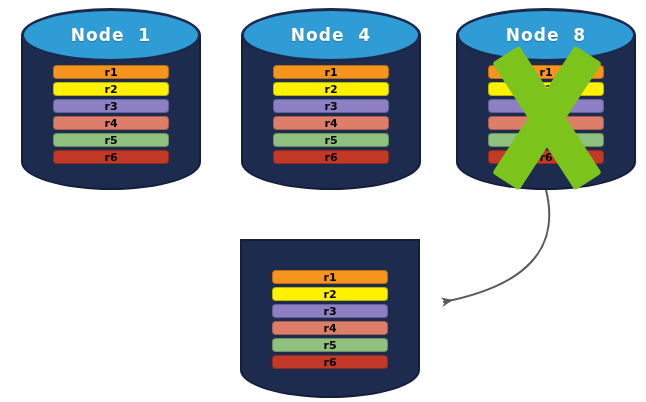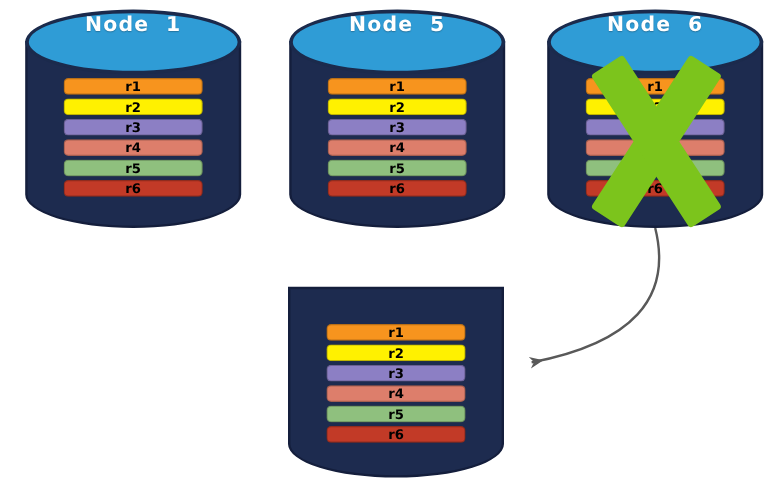--- a/index.html
+++ b/index.html
@@ -15,21 +15,21 @@
 
   .cyl-body {
     position:absolute; left:0; right:0; top:26px; bottom:0;
     border-radius:0 0 90px 90px / 0 0 28px 28px;
     border:2px solid #141e3c; box-sizing:border-box;
   }
   .cyl-top {
     position:absolute; left:0; right:0; top:0; height:54px;
     border-radius:50%;
     border:3px solid #1b2a4c; box-sizing:border-box;
-    display:flex; align-items:flex-start; justify-content:center;
+    display:flex; align-items:center; justify-content:center;
     z-index:2;
   }
   .node-title {
     color:#ffffff; font-weight:bold; font-size:17px;
     letter-spacing:1px; word-spacing:7px;
     text-shadow:0 1px 1px rgba(0,0,0,0.25);
   }
   .rows {
     position:absolute; left:32px; right:32px; top:57px;
     display:flex; flex-direction:column; gap:3px; z-index:3;
@@ -71,36 +71,36 @@
       <div class="row" style="background-color: rgb(140, 127, 196);">r3</div>
       <div class="row" style="background-color: rgb(221, 126, 107);">r4</div>
       <div class="row" style="background-color: rgb(143, 192, 126);">r5</div>
       <div class="row" style="background-color: rgb(194, 58, 39);">r6</div>
     </div>
   </div>
 
   <div class="node node2">
     <div class="cyl-body" style="background-color: rgb(29, 43, 79);"></div>
     <div class="cyl-top" style="background-color: rgb(47, 156, 214);">
-      <span class="node-title">Node 5</span>
+      <span class="node-title">Node 4</span>
     </div>
     <div class="rows">
       <div class="row" style="background-color: rgb(247, 148, 30);">r1</div>
       <div class="row" style="background-color: rgb(255, 241, 0);">r2</div>
       <div class="row" style="background-color: rgb(140, 127, 196);">r3</div>
       <div class="row" style="background-color: rgb(221, 126, 107);">r4</div>
       <div class="row" style="background-color: rgb(143, 192, 126);">r5</div>
       <div class="row" style="background-color: rgb(194, 58, 39);">r6</div>
     </div>
   </div>
 
   <div class="node node3">
     <div class="cyl-body" style="background-color: rgb(29, 43, 79);"></div>
     <div class="cyl-top" style="background-color: rgb(47, 156, 214);">
-      <span class="node-title">Node 6</span>
+      <span class="node-title">Node 8</span>
     </div>
     <div class="rows">
       <div class="row" style="background-color: rgb(247, 148, 30);">r1</div>
       <div class="row" style="background-color: rgb(255, 241, 0);">r2</div>
       <div class="row" style="background-color: rgb(140, 127, 196);">r3</div>
       <div class="row" style="background-color: rgb(221, 126, 107);">r4</div>
       <div class="row" style="background-color: rgb(143, 192, 126);">r5</div>
       <div class="row" style="background-color: rgb(194, 58, 39);">r6</div>
     </div>
     <div class="xmark">

